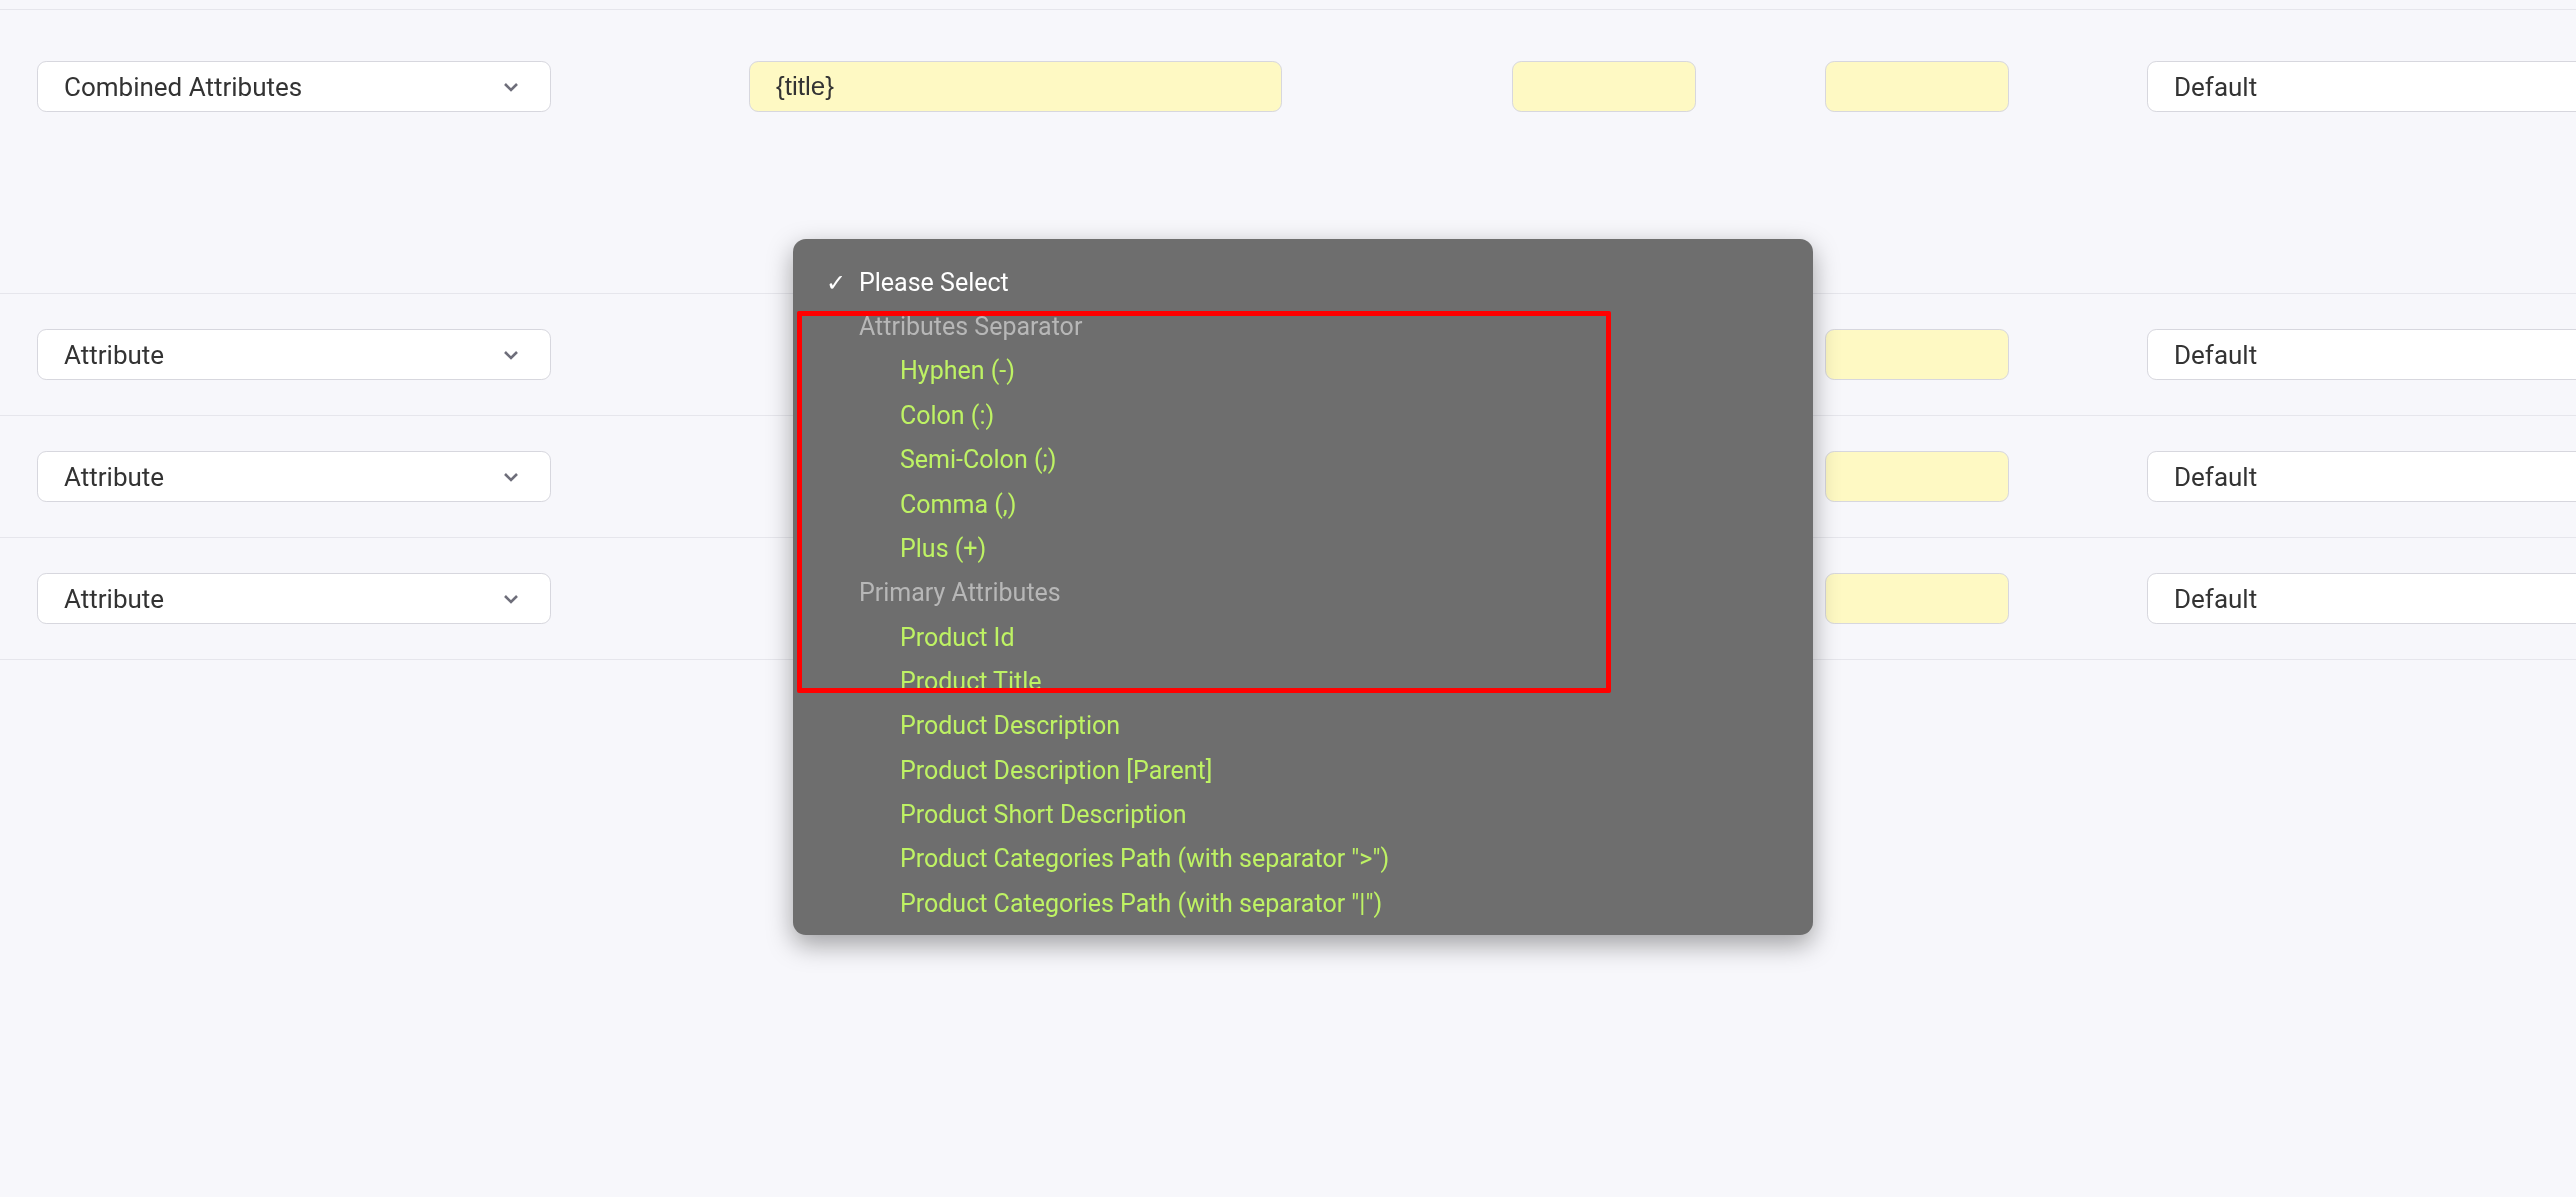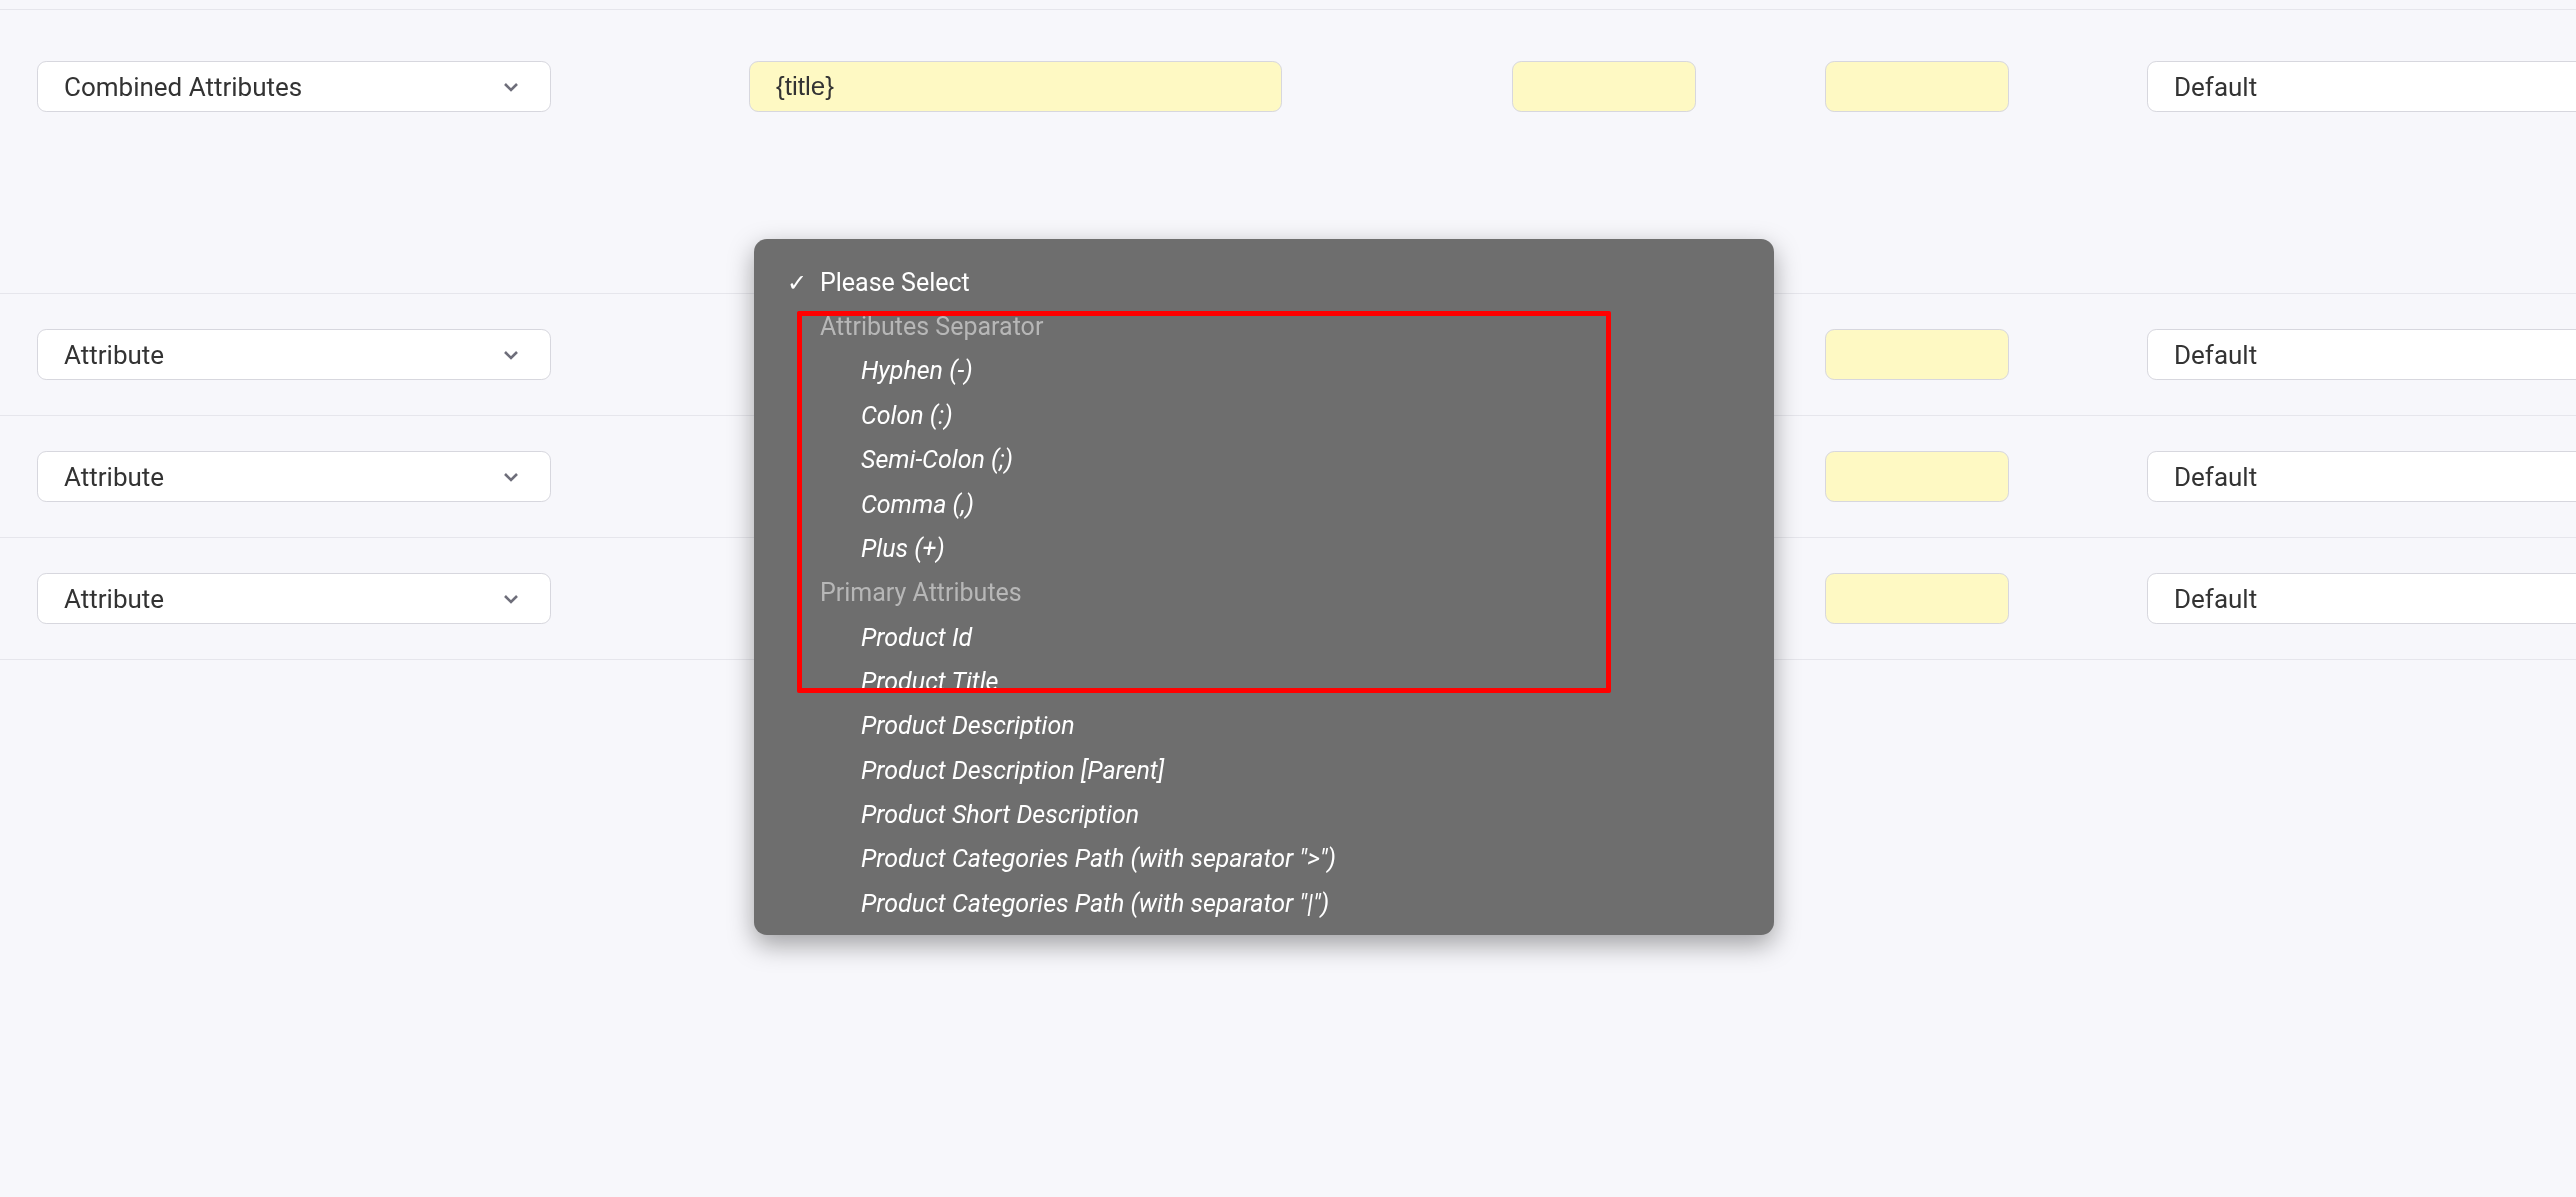--- a/index.html
+++ b/index.html
@@ -54,21 +54,21 @@
       color: #333;
       padding: 0 26px;
       height: 51px;
       width: 100%;
       outline: none;
     }
     .text-input.narrow { width: 184px; }
 
     .dropdown {
       position: absolute;
-      left: 754px;
+      left: 793px;
       top: 239px;
       width: 1020px;
       background: #6e6e6e;
       color: #fff;
       border-radius: 13px;
       padding: 22px 0 9.2px 0;
       box-shadow: 0 9.2px 26px rgba(0,0,0,0.35);
       font-size: 25px;
       z-index: 50;
     }
@@ -80,23 +80,22 @@
       white-space: nowrap;
     }
     .dropdown .tick { width: 33px; flex:0 0 auto; }
     .dropdown .opt-text { flex: 1 1 auto; }
     .dropdown .selected .tick::before { content: "✓"; font-size: 24px; }
     .dropdown .group-label {
       color: #b7b7b7;
       padding-left: 66px;
     }
     .dropdown .group-item {
-      color: #ffffff;
+      color: #bef264;
       padding-left: 107px;
-      font-style: italic;
     }
     .redbox {
       position: absolute;
       border: 5.5px solid #ff0000;
       border-radius: 1.8px;
       pointer-events: none;
       z-index: 60;
     }
   </style>
 </head>

